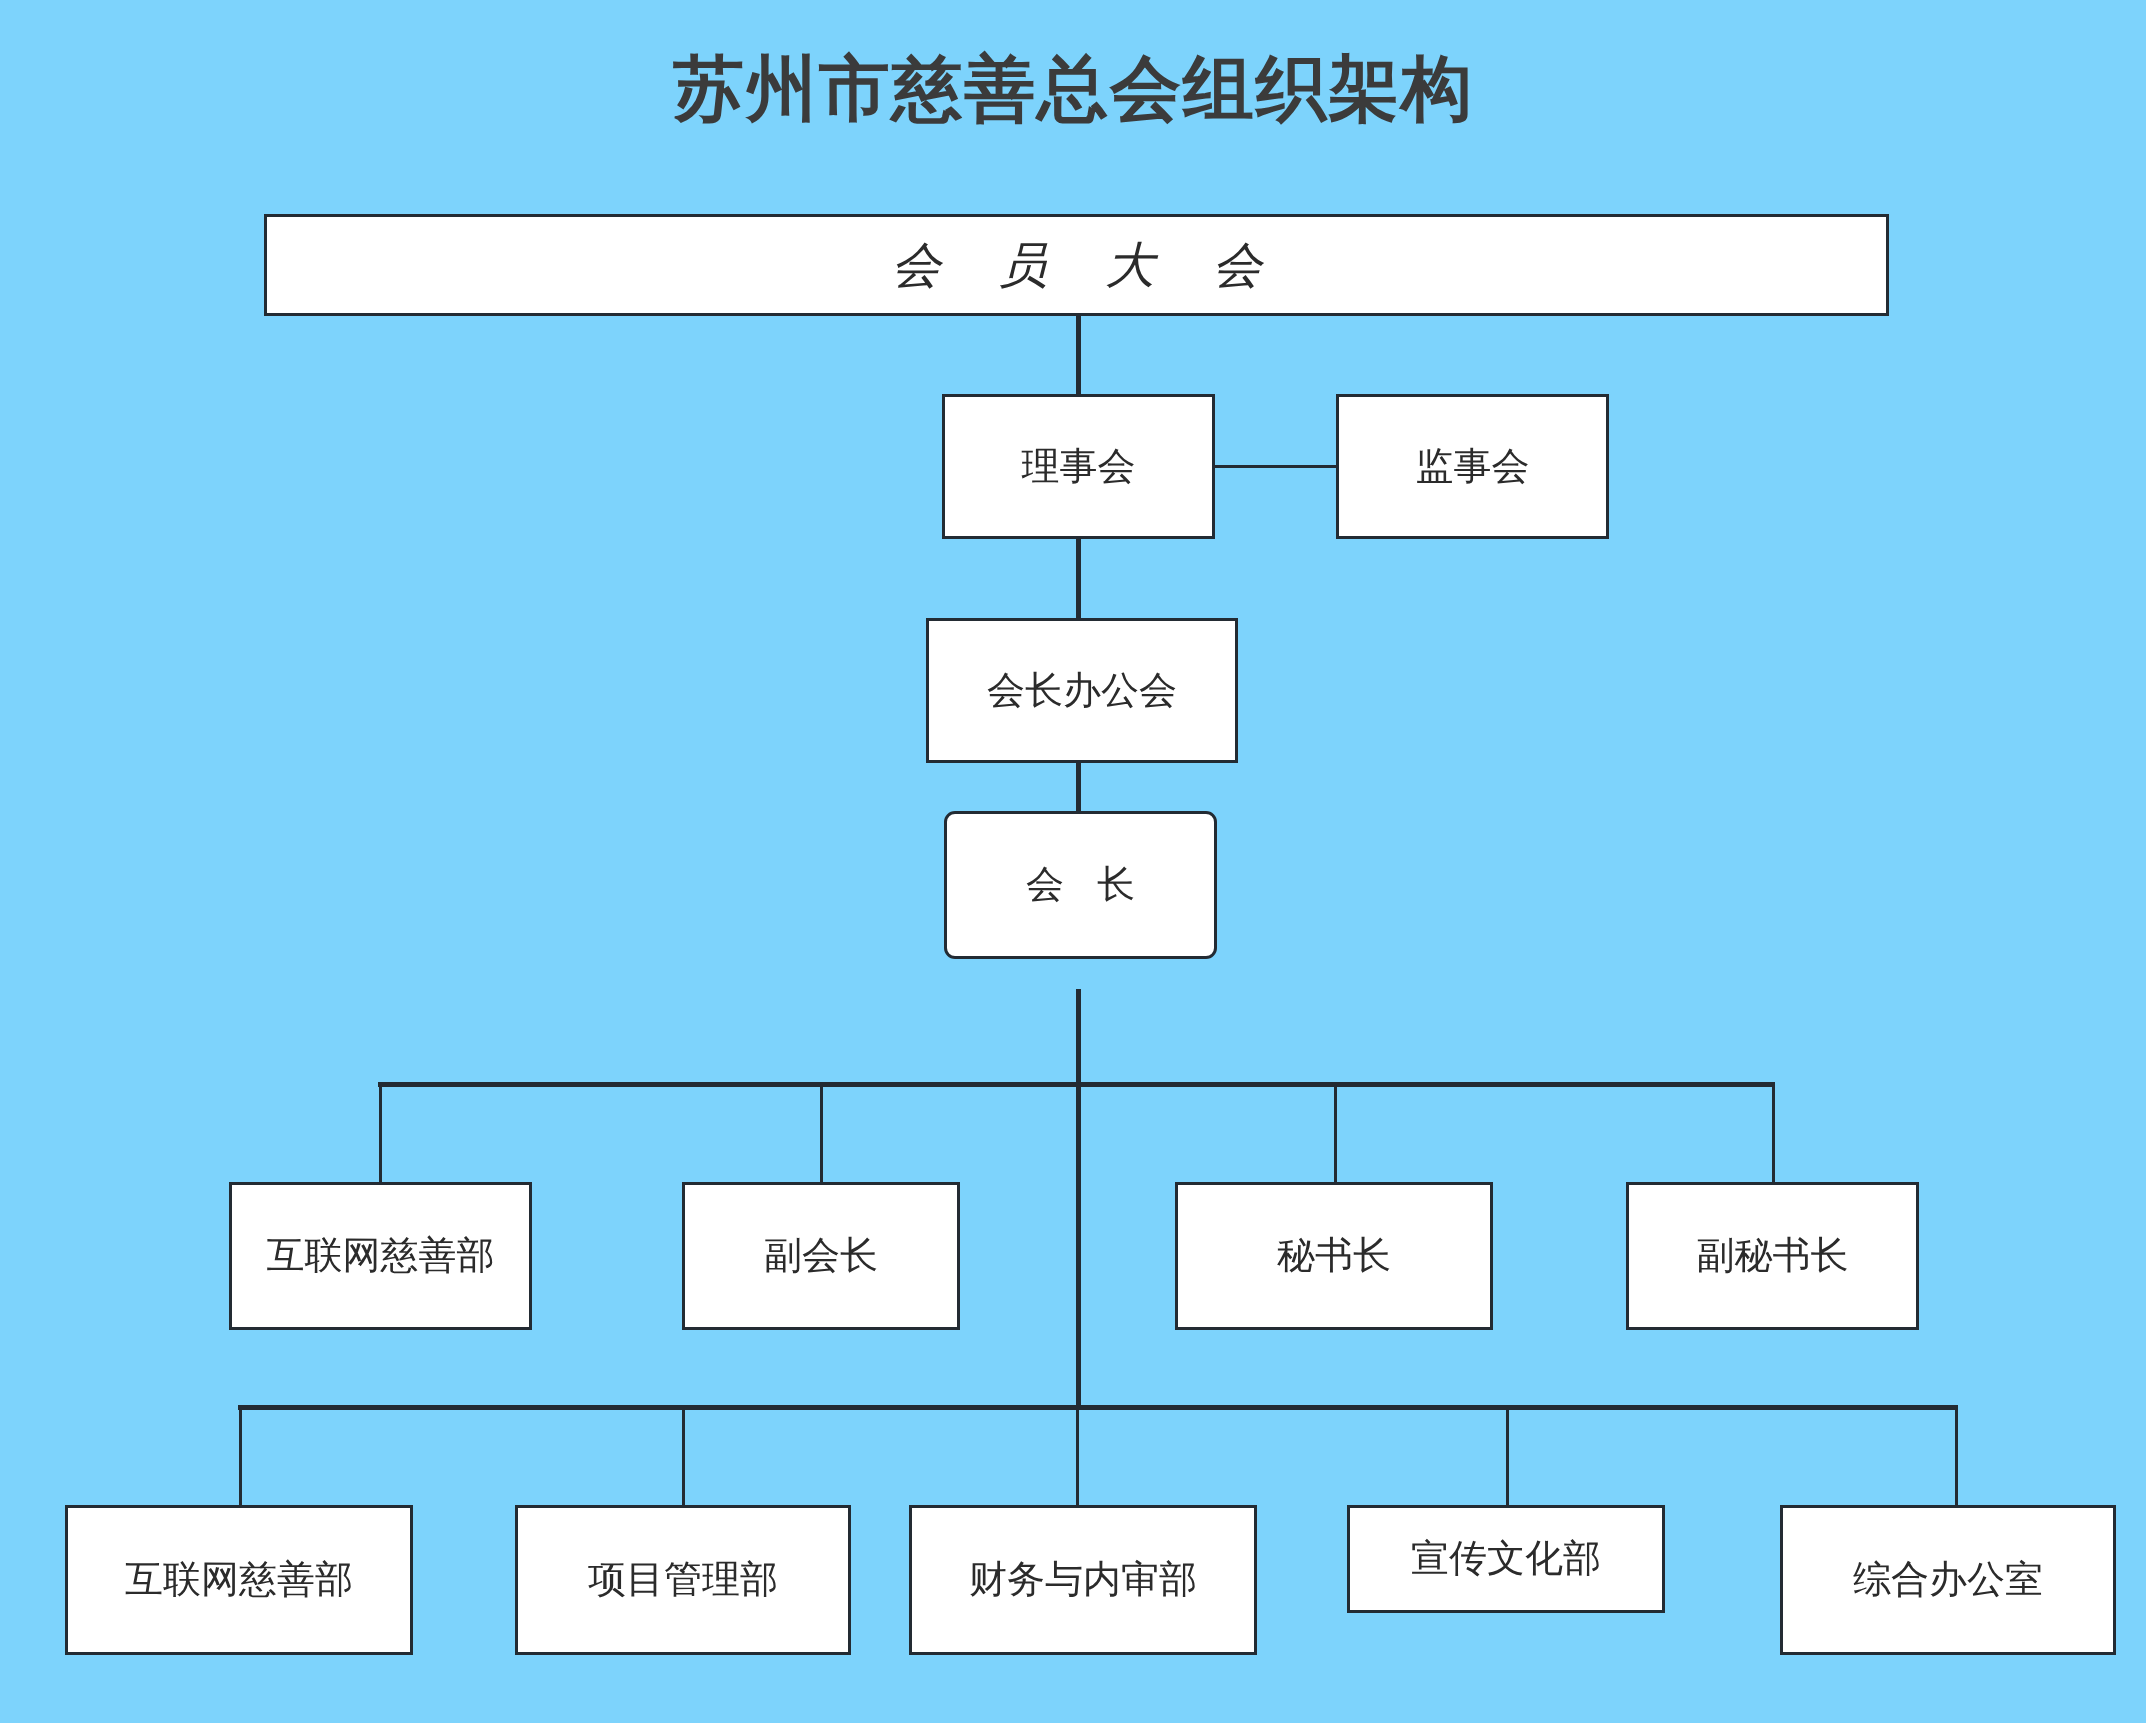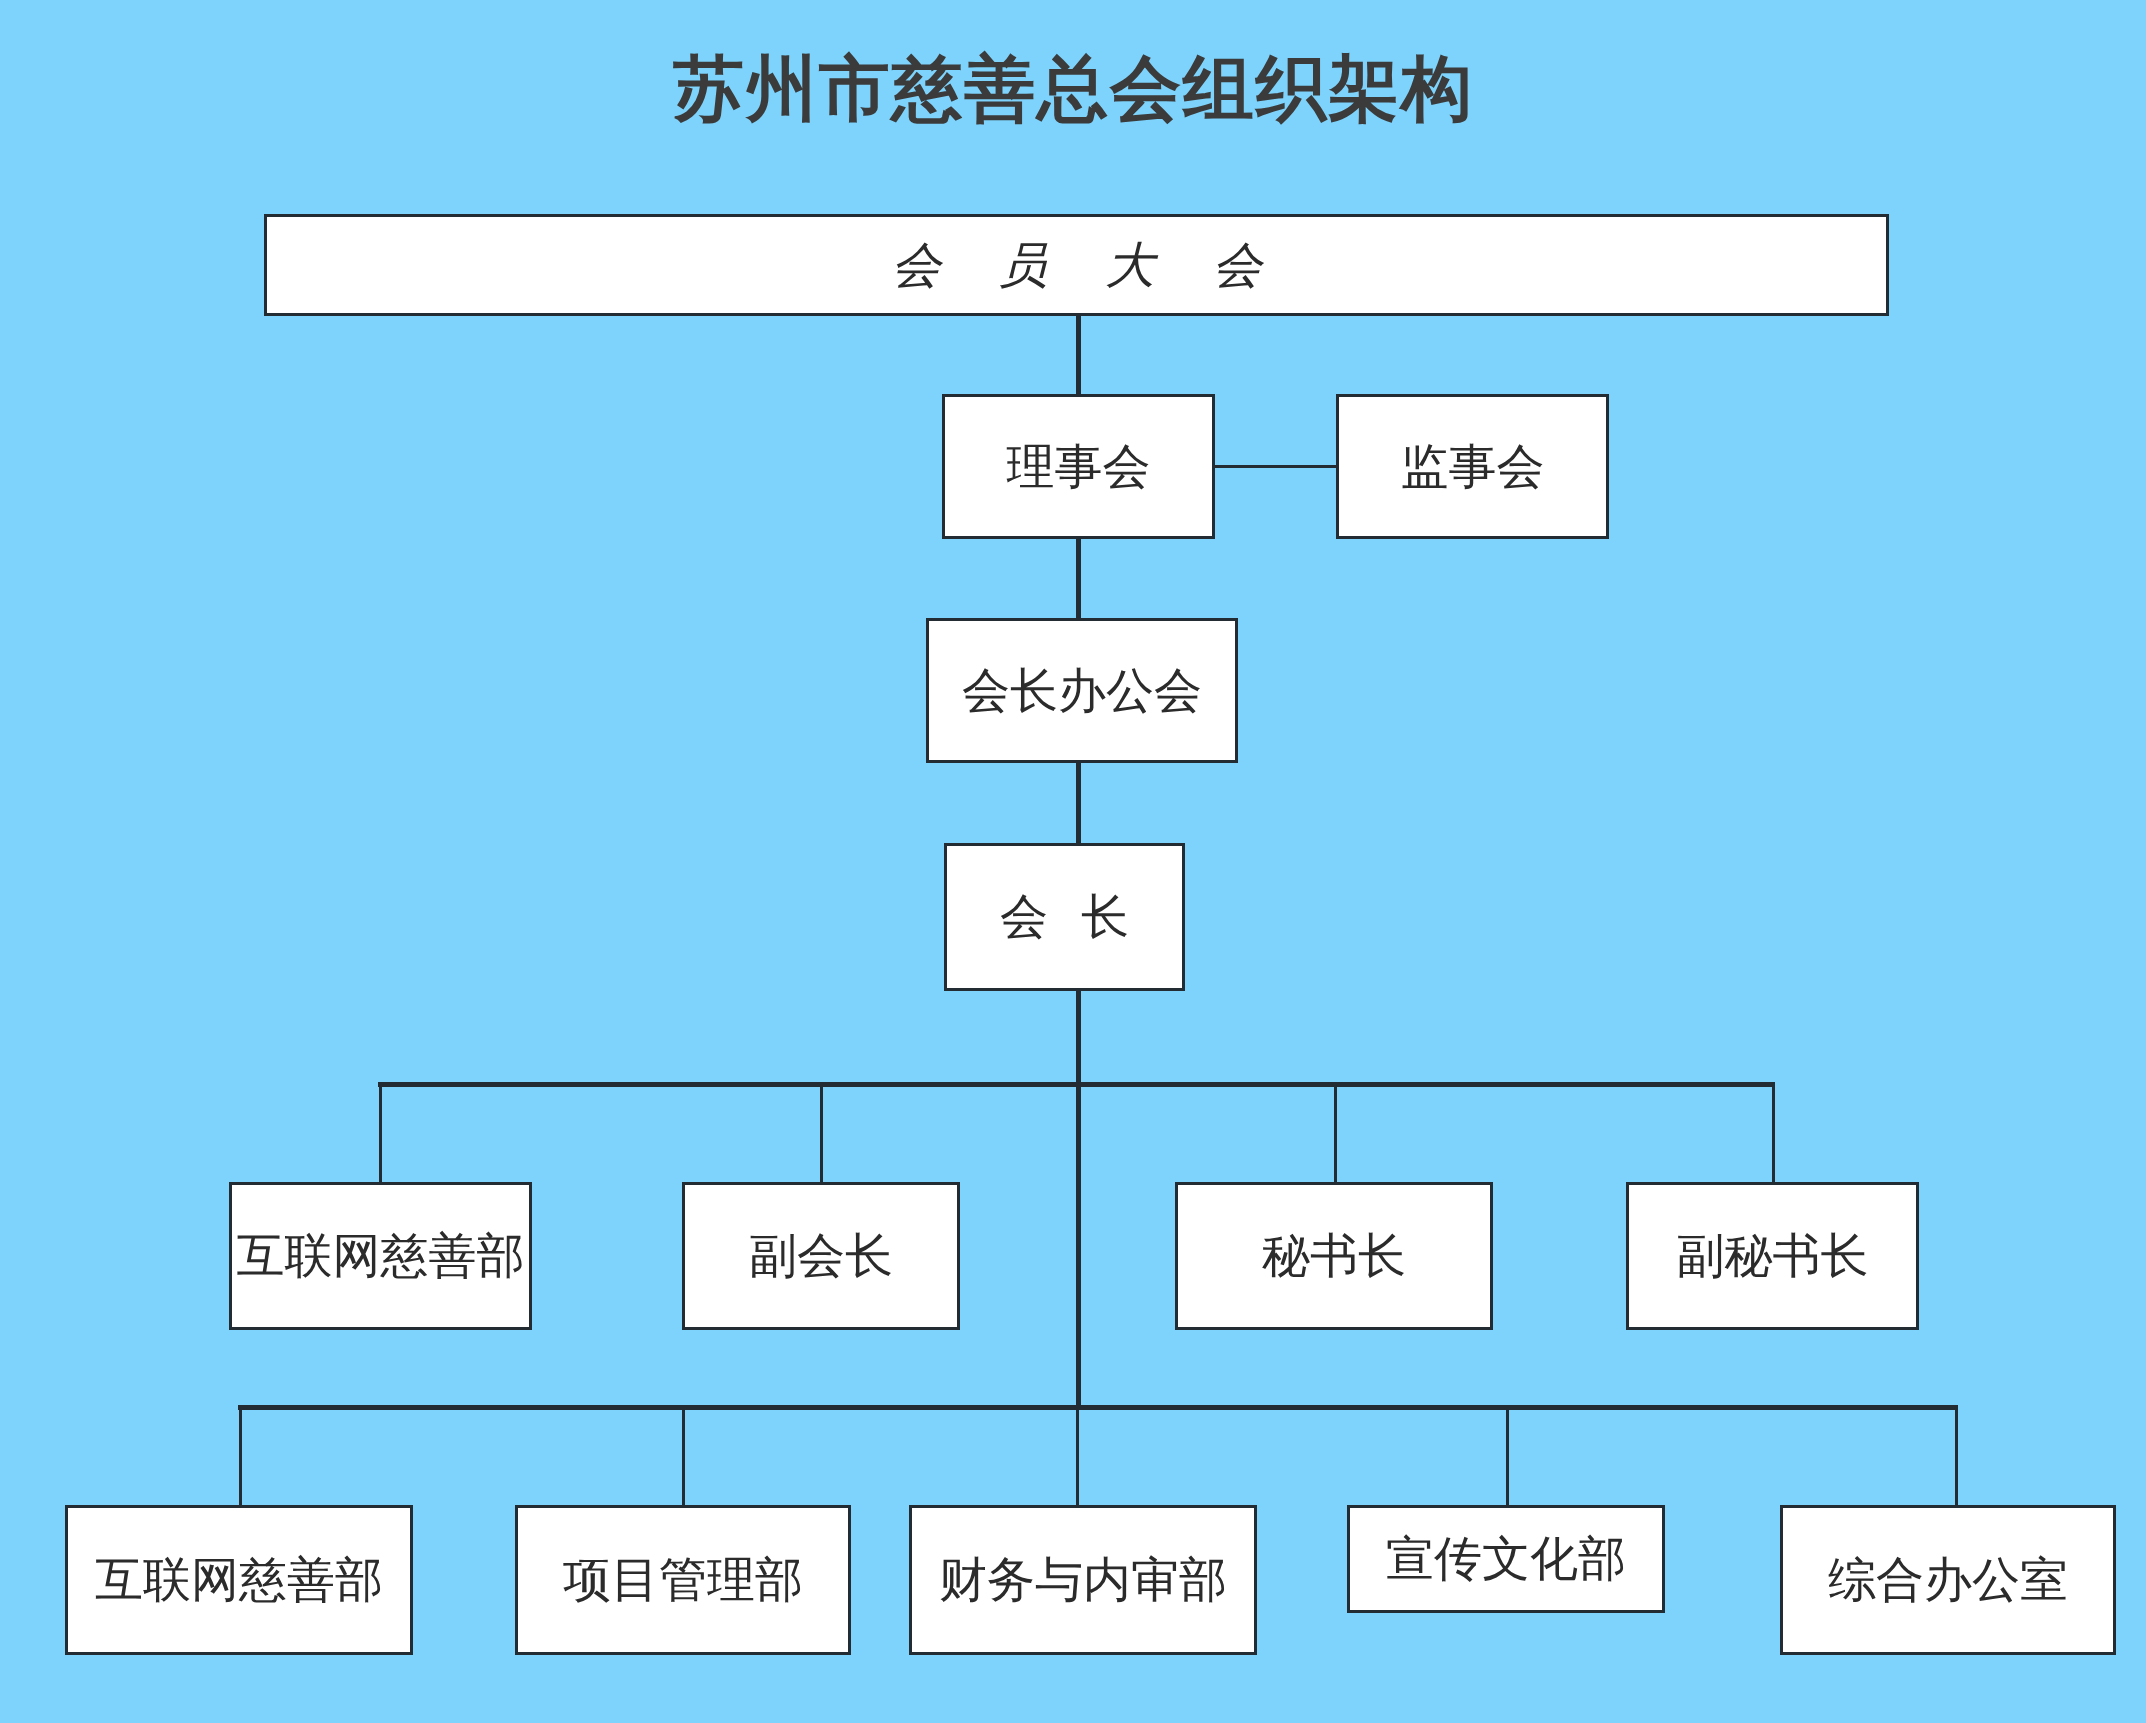--- a/index.html
+++ b/index.html
@@ -41,21 +41,21 @@
     box-sizing: border-box;
     background: #ffffff;
     border: 3.6px solid #232b33;
     display: flex;
     align-items: center;
     justify-content: center;
     text-align: center;
     z-index: 3;
   }
   .node .node-label {
-    font-size: 48px;
+    font-size: 38px;
     font-weight: 400;
     color: #2b2b2b;
     line-height: 1.2;
     white-space: nowrap;
   }
   
   .node.spaced .node-label {
     letter-spacing: 33px;
     text-indent: 33px;
   }
@@ -123,21 +123,21 @@
   </div>
 
   <div class="node" style="left:1336px; top:394px; width:273px; height:145px;text-align:center;">
     <span class="node-label">监事会</span>
   </div>
 
   <div class="node" style="left:926px; top:618px; width:312px; height:145px;">
     <span class="node-label">会长办公会</span>
   </div>
 
-  <div class="node spaced" style="left:944px; top:843px; width:241px; height:148px;">
+  <div class="node spaced" style="left:944px; top:811px; width:273px; height:148px;border-radius:11px;">
     <span class="node-label">会长</span>
   </div>
 
   <div class="node" style="left:229px; top:1182px; width:303px; height:148px;">
     <span class="node-label">互联网慈善部</span>
   </div>
 
   <div class="node" style="left:682px; top:1182px; width:278px; height:148px;">
     <span class="node-label">副会长</span>
   </div>

